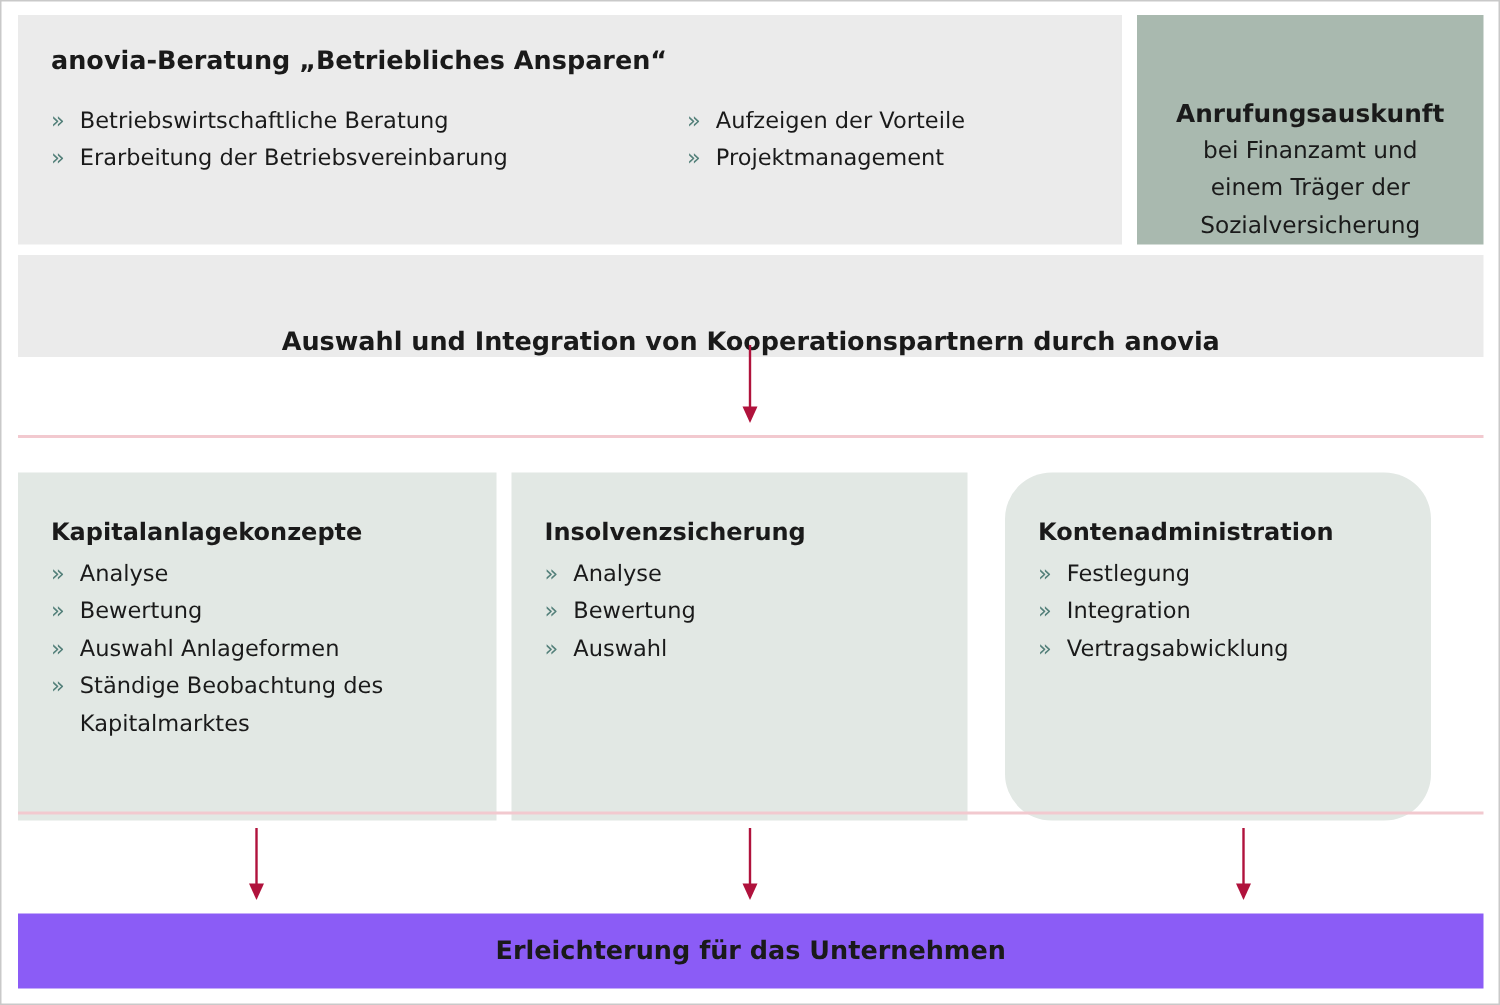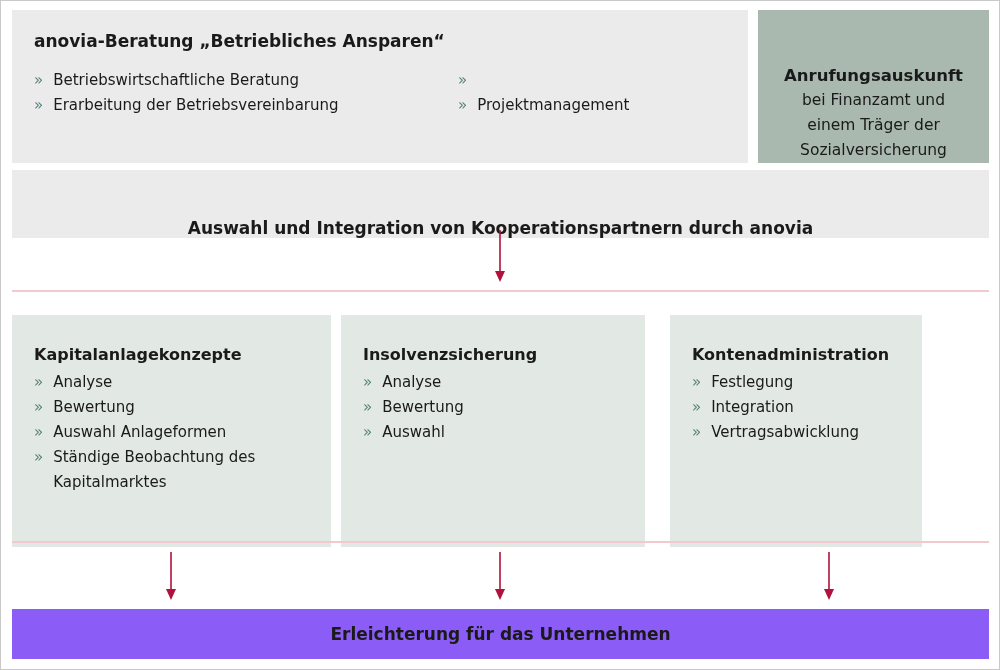--- a/index.html
+++ b/index.html
@@ -48,21 +48,21 @@
   .sep{position:absolute;left:11px;width:977px;height:2px;background:#f2c9cf;}
   .sep1{top:289px;}
   .sep2{top:540px;}
   
   .mid{
     position:absolute;top:314px;height:232px;background:#e2e8e4;
     box-sizing:border-box;padding:29px 18px 0 22px;
   }
   .mid1{left:11px;width:319px;}
   .mid2{left:340px;width:304px;}
-  .mid3{left:669px;width:252px;}
+  .mid3{left:669px;width:284px;border-radius:31px;}
   .mid-title{font-size:16px;font-weight:bold;margin:0 0 4px 0;line-height:22px;}
   
   .arrow{position:absolute;}
   .arrow-top{left:491px;top:229px;}
   .arrow-b1{left:162px;top:551px;}
   .arrow-b2{left:491px;top:551px;}
   .arrow-b3{left:820px;top:551px;}
 </style>
 </head>
 <body>
@@ -78,20 +78,21 @@
           <span class="btxt">Betriebswirtschaftliche Beratung</span>
         </li>
         <li>
           <span class="chev">»</span>
           <span class="btxt">Erarbeitung der Betriebsvereinbarung</span>
         </li>
       </ul>
       <ul class="blist">
         <li>
           <span class="chev">»</span>
+          <span class="btxt">Aufzeigen der Vorteile</span>
         </li>
         <li>
           <span class="chev">»</span>
           <span class="btxt">Projektmanagement</span>
         </li>
       </ul>
     </div>
   </div>
 
   <div class="box-sage">

